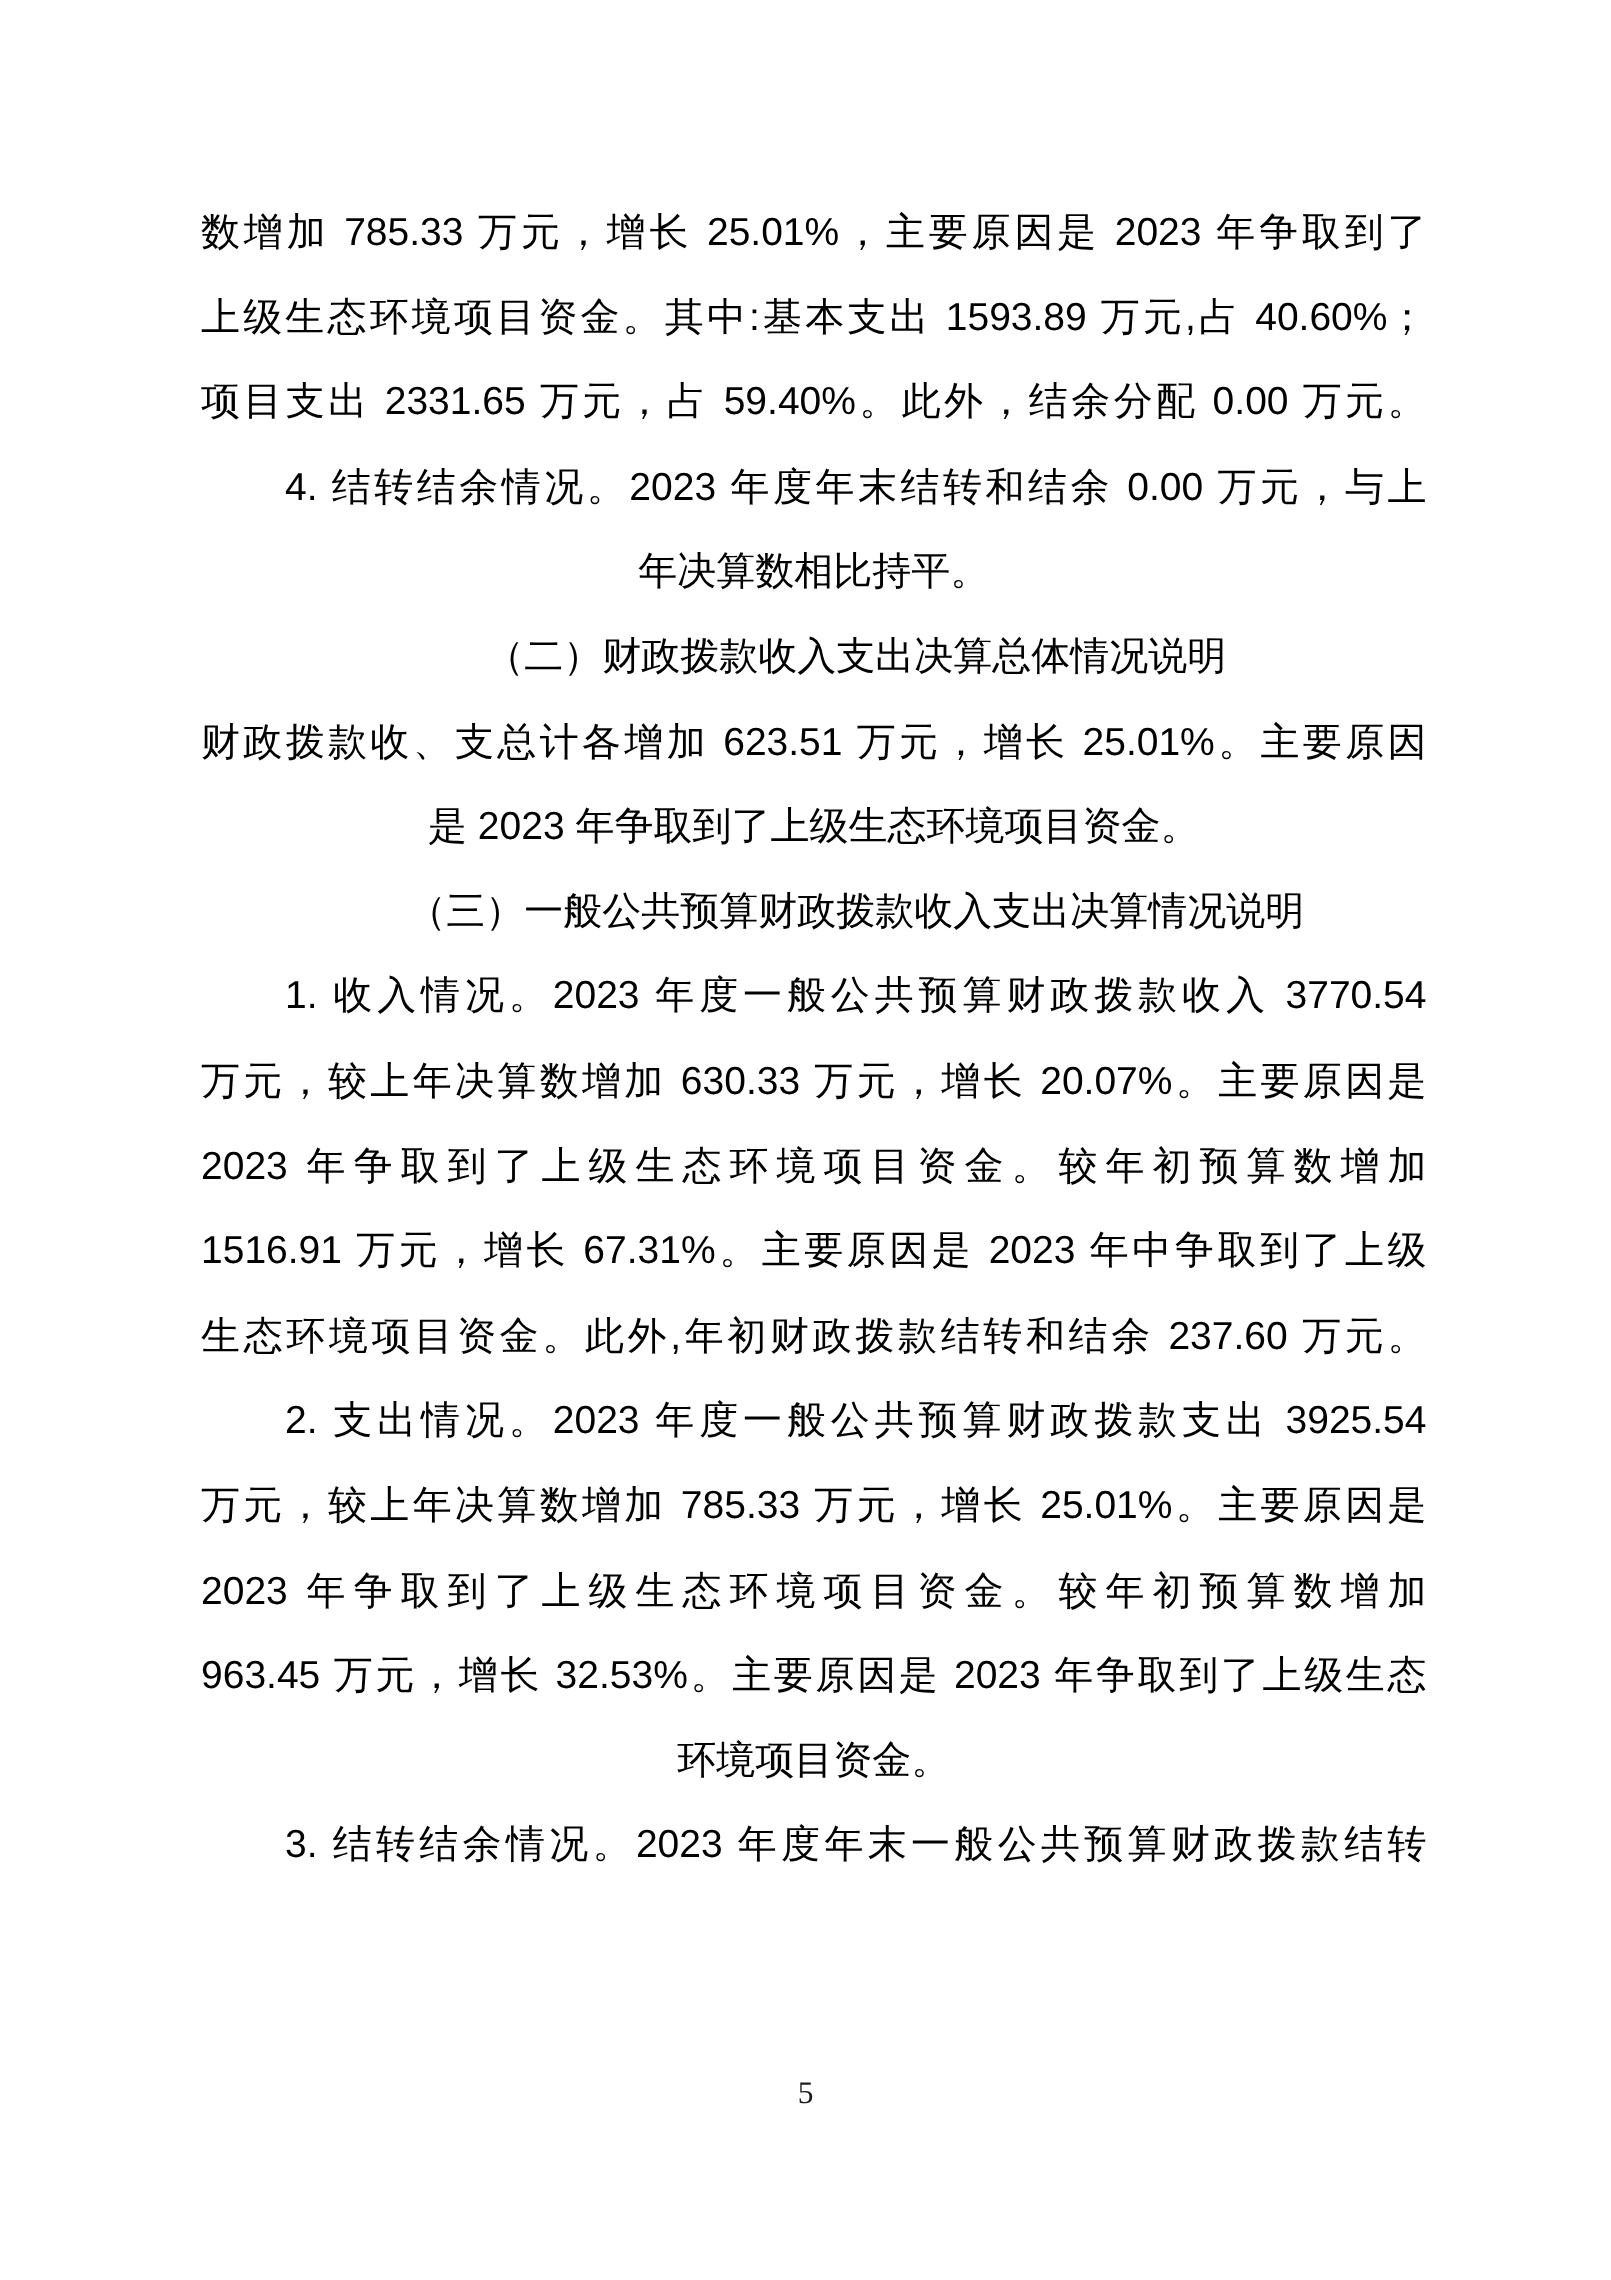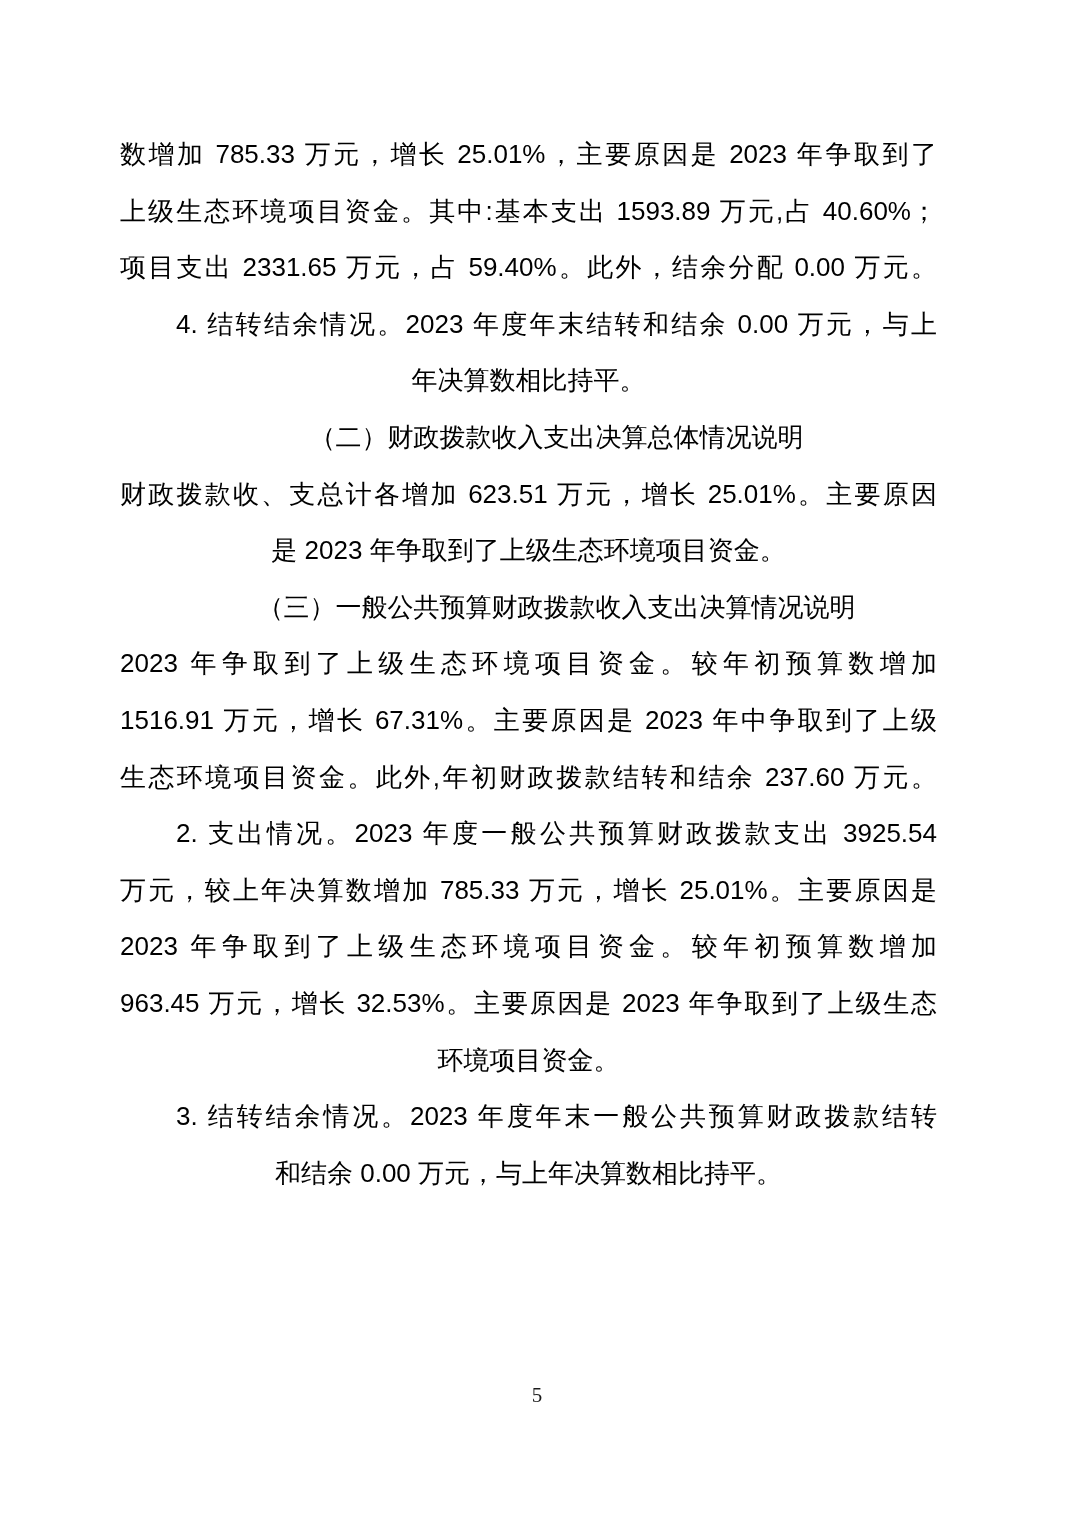--- a/index.html
+++ b/index.html
@@ -11,21 +11,21 @@
   }
   .page {
     position: relative;
     width: 1074px;
     height: 1520px;
     background: #ffffff;
     overflow: hidden;
   }
   .textblock {
     position: absolute;
-    left: 120px;
+    left: 134px;
     top: 126px;
     width: 817px;
   }
   .line {
     font-size: 26px;
     height: 56.6px;
     line-height: 56.6px;
     text-align: center;
     white-space: normal;
     overflow: visible;
@@ -68,39 +68,40 @@
 
     <div class="line ind"><span class="b">（二）财政拨款收入支出决算总体情况说明</span></div>
 
 
     <div class="line j"><span>财政拨款收、支总计各增加 623.51 万元，增长 25.01%。主要原因</span></div>
 
     <div class="line"><span>是 2023 年争取到了上级生态环境项目资金。</span></div>
 
     <div class="line ind"><span class="b">（三）一般公共预算财政拨款收入支出决算情况说明</span></div>
 
+    <div class="line j ind"><span class="b">1. 收入情况。</span><span>2023 年度一般公共预算财政拨款收入 3770.54</span></div>
 
+    <div class="line j"><span>万元，较上年决算数增加 630.33 万元，增长 20.07%。主要原因是</span></div>
 
     <div class="line j"><span>2023 年争取到了上级生态环境项目资金。较年初预算数增加</span></div>
 
     <div class="line j"><span>1516.91 万元，增长 67.31%。主要原因是 2023 年中争取到了上级</span></div>
 
     <div class="line j"><span>生态环境项目资金。此外,年初财政拨款结转和结余 237.60 万元。</span></div>
 
     <div class="line j ind"><span class="b">2. 支出情况。</span><span>2023 年度一般公共预算财政拨款支出 3925.54</span></div>
 
     <div class="line j"><span>万元，较上年决算数增加 785.33 万元，增长 25.01%。主要原因是</span></div>
 
     <div class="line j"><span>2023 年争取到了上级生态环境项目资金。较年初预算数增加</span></div>
 
     <div class="line j"><span>963.45 万元，增长 32.53%。主要原因是 2023 年争取到了上级生态</span></div>
 
     <div class="line"><span>环境项目资金。</span></div>
 
     <div class="line j ind"><span class="b">3. 结转结余情况。</span><span>2023 年度年末一般公共预算财政拨款结转</span></div>
 
-    <div class="line"><span>和结余 0.00 万元，与上年决算数相比持平。</span></div>
 
   </div>
 
   <div class="pageno">5</div>
 
 </div>
 
 </body></html>

